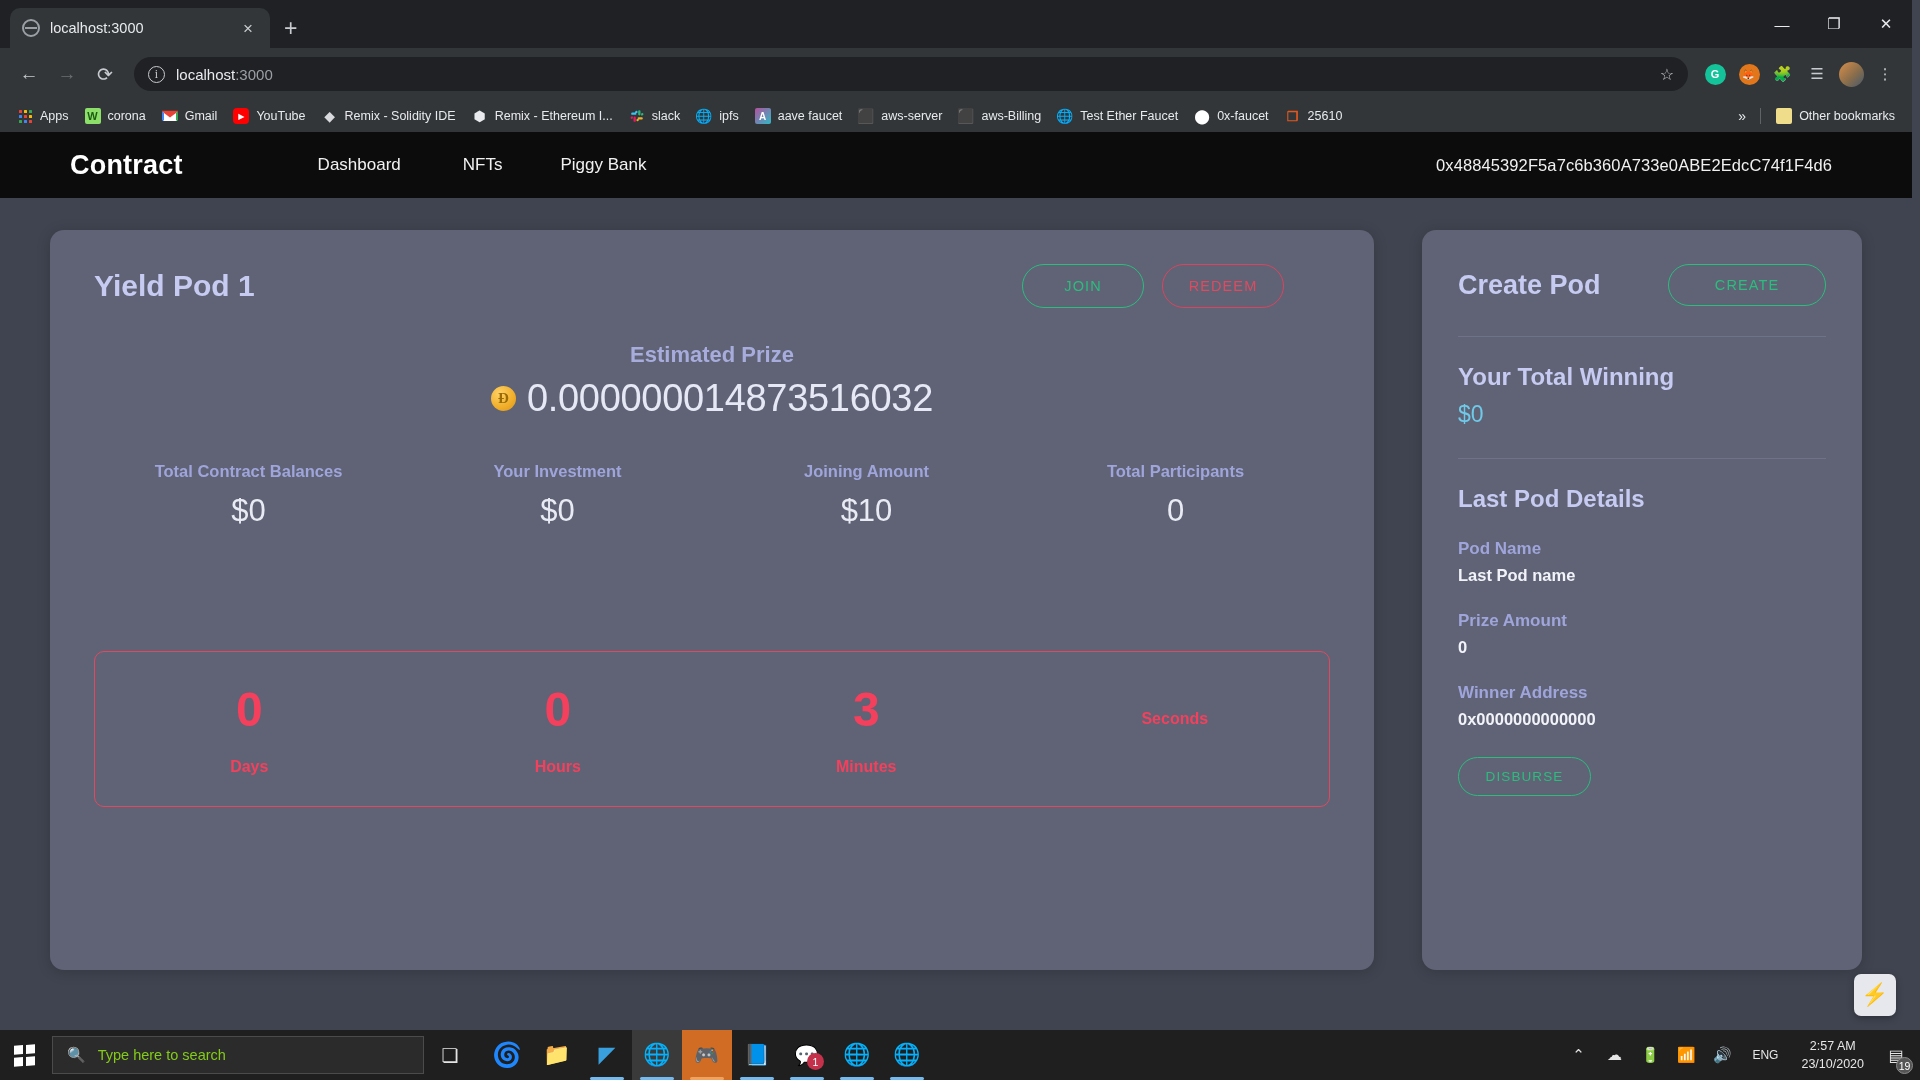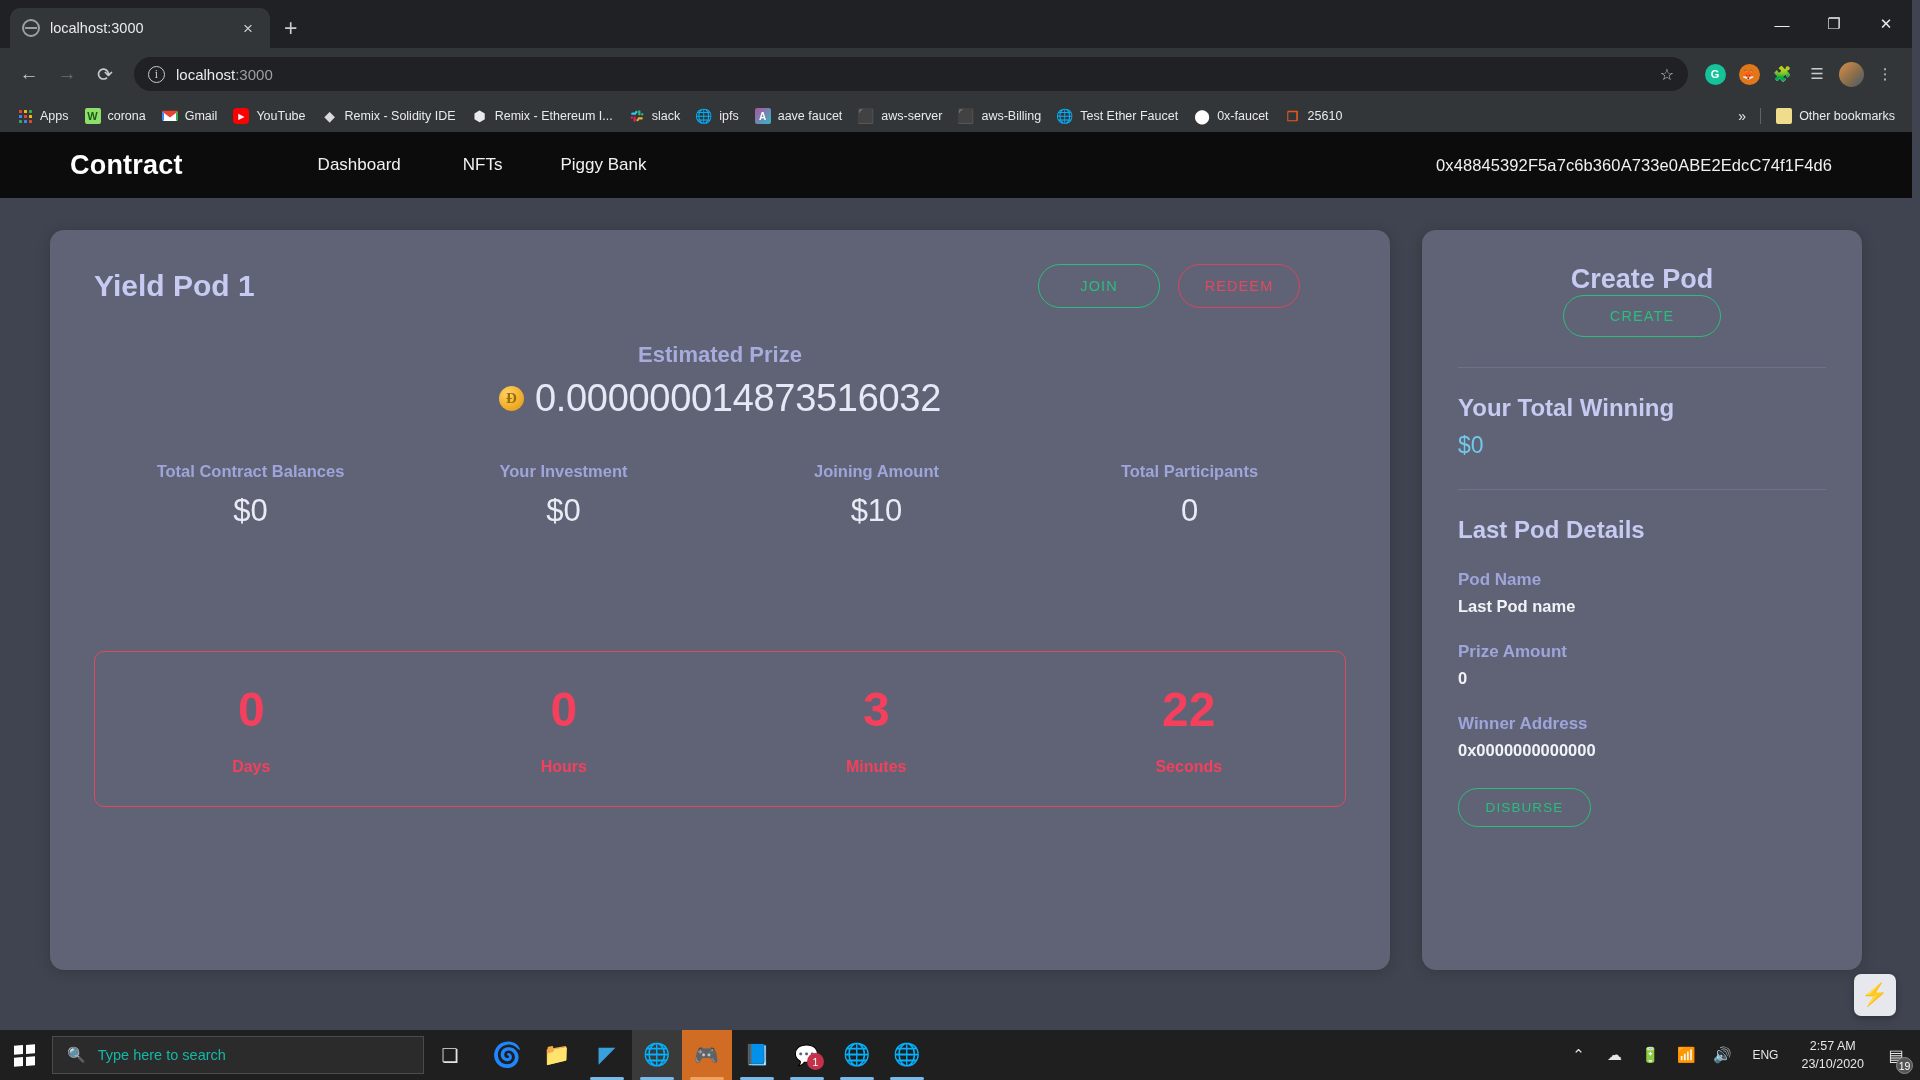--- a/index.html
+++ b/index.html
@@ -59,21 +59,21 @@
 
   .appnav {
     height:66px; background:#0c0c0d; display:flex; align-items:center; padding:0 0 0 70px;
   }
   .brand { color:#fff; font-size:27px; font-weight:bold; letter-spacing:.2px; }
   .navlinks { display:flex; align-items:center; gap:0; margin-left:135px; }
   .navlink { color:#f1f1f1; font-size:17px; padding:0 58px 0 0; }
   .navlink:first-child { padding-right:62px; }
   .wallet { margin-left:auto; color:#f1f1f1; font-size:16.5px; padding-right:80px; letter-spacing:.1px; }
 
-  .content { display:flex; gap:32px; padding:32px 50px 0 50px; }
+  .content { display:flex; gap:48px; padding:32px 50px 0 50px; }
 
   .card {
     background:#5f6375; border-radius:14px; box-shadow:0 2px 14px rgba(0,0,0,.18);
   }
   .pod-card { flex:1; padding:34px 44px 38px 44px; min-height:740px; }
   .side-card { width:440px; padding:34px 36px 30px 36px; min-height:740px; }
 
   .pod-head { display:flex; align-items:center; justify-content:space-between; }
   .pod-title { color:#c7cbf2; font-size:30px; font-weight:bold; }
   .pod-btns { display:flex; gap:18px; margin-right:46px; }
@@ -104,21 +104,21 @@
 
   .timer {
     margin-top:122px; border:1.3px solid #e04a60; border-radius:10px;
     display:flex; padding:34px 0 30px 0;
   }
   .tseg { flex:1; text-align:center; }
   .tnum { color:#f4405c; font-size:48px; font-weight:bold; line-height:1; }
   .tlab { color:#f4405c; font-size:16px; font-weight:bold; margin-top:24px; }
 
   
-  .side-head { display:flex; align-items:center; justify-content:space-between;flex-direction:column; }
+  .side-head { display:flex; align-items:center; justify-content:space-between; }
   .side-title { color:#c7cbf2; font-size:27px; font-weight:bold; }
   .btn-create { width:158px; padding:12px 0; }
   .hr { height:1px; background:#6f738a; margin:30px 0 26px 0; border:0; }
   .sec-title { color:#c7cbf2; font-size:24px; font-weight:bold; }
   .win-amt { color:#6fc9e8; font-size:23px; margin-top:10px; }
   .field { margin-top:26px; }
   .field-label { color:#9fa5db; font-size:17px; font-weight:bold; }
   .field-value { color:#f2f3f8; font-size:16.5px; font-weight:bold; margin-top:7px; }
   .btn-disburse { width:133px; padding:11px 0; margin-top:28px; font-size:13.5px; }
 
@@ -130,21 +130,21 @@
 
   
   .taskbar { height:50px; background:#1f1f1f; display:flex; align-items:center; }
   .start { width:48px; height:50px; display:flex; align-items:center; justify-content:center; }
   .winlogo { display:grid; grid-template-columns:repeat(2,9px); grid-template-rows:repeat(2,9px); gap:2.5px; transform:skewY(-4deg); }
   .winlogo i { display:block; background:#fff; }
   .tb-search {
     width:372px; height:38px; background:#2b2b2b; border:1px solid #4b4b4b;
     display:flex; align-items:center; gap:12px; padding:0 14px; margin-left:4px;
   }
-  .tb-search-text { color:#14b8a6; font-size:14.5px; }
+  .tb-search-text { color:#84cc16; font-size:14.5px; }
   .taskview { width:52px; height:50px; display:flex; align-items:center; justify-content:center; color:#e4e4e4; font-size:19px; }
   .tb-apps { display:flex; align-items:center; height:50px; margin-left:6px; }
   .tb-app { width:50px; height:50px; display:flex; align-items:center; justify-content:center; position:relative; }
   .tb-app.active { background:#3a3a3a; }
   .tb-app.orange { background:#d06c24; }
   .tb-app .underline { position:absolute; left:8px; right:8px; bottom:0; height:3px; background:#76b9ed; border-radius:2px; }
   .tb-app.orange .underline { background:#f0a35e; }
   .tray { margin-left:auto; display:flex; align-items:center; height:50px; gap:2px; padding-right:4px; }
   .tray-ico { width:34px; height:50px; display:flex; align-items:center; justify-content:center; color:#e6e6e6; font-size:15px; }
   .tray-lang { color:#e6e6e6; font-size:12px; padding:0 11px; }
@@ -366,21 +366,20 @@
           </div>
           <div class="tseg">
             <div class="tnum">0</div>
             <div class="tlab">Hours</div>
           </div>
           <div class="tseg">
             <div class="tnum">3</div>
             <div class="tlab">Minutes</div>
           </div>
           <div class="tseg">
-            <div class="tnum">22</div>
             <div class="tlab">Seconds</div>
           </div>
         </div>
       </div>
 
       <div class="card side-card">
         <div class="side-head">
           <span class="side-title">Create Pod</span>
           <button class="btn-outline btn-green btn-create">CREATE</button>
         </div>

